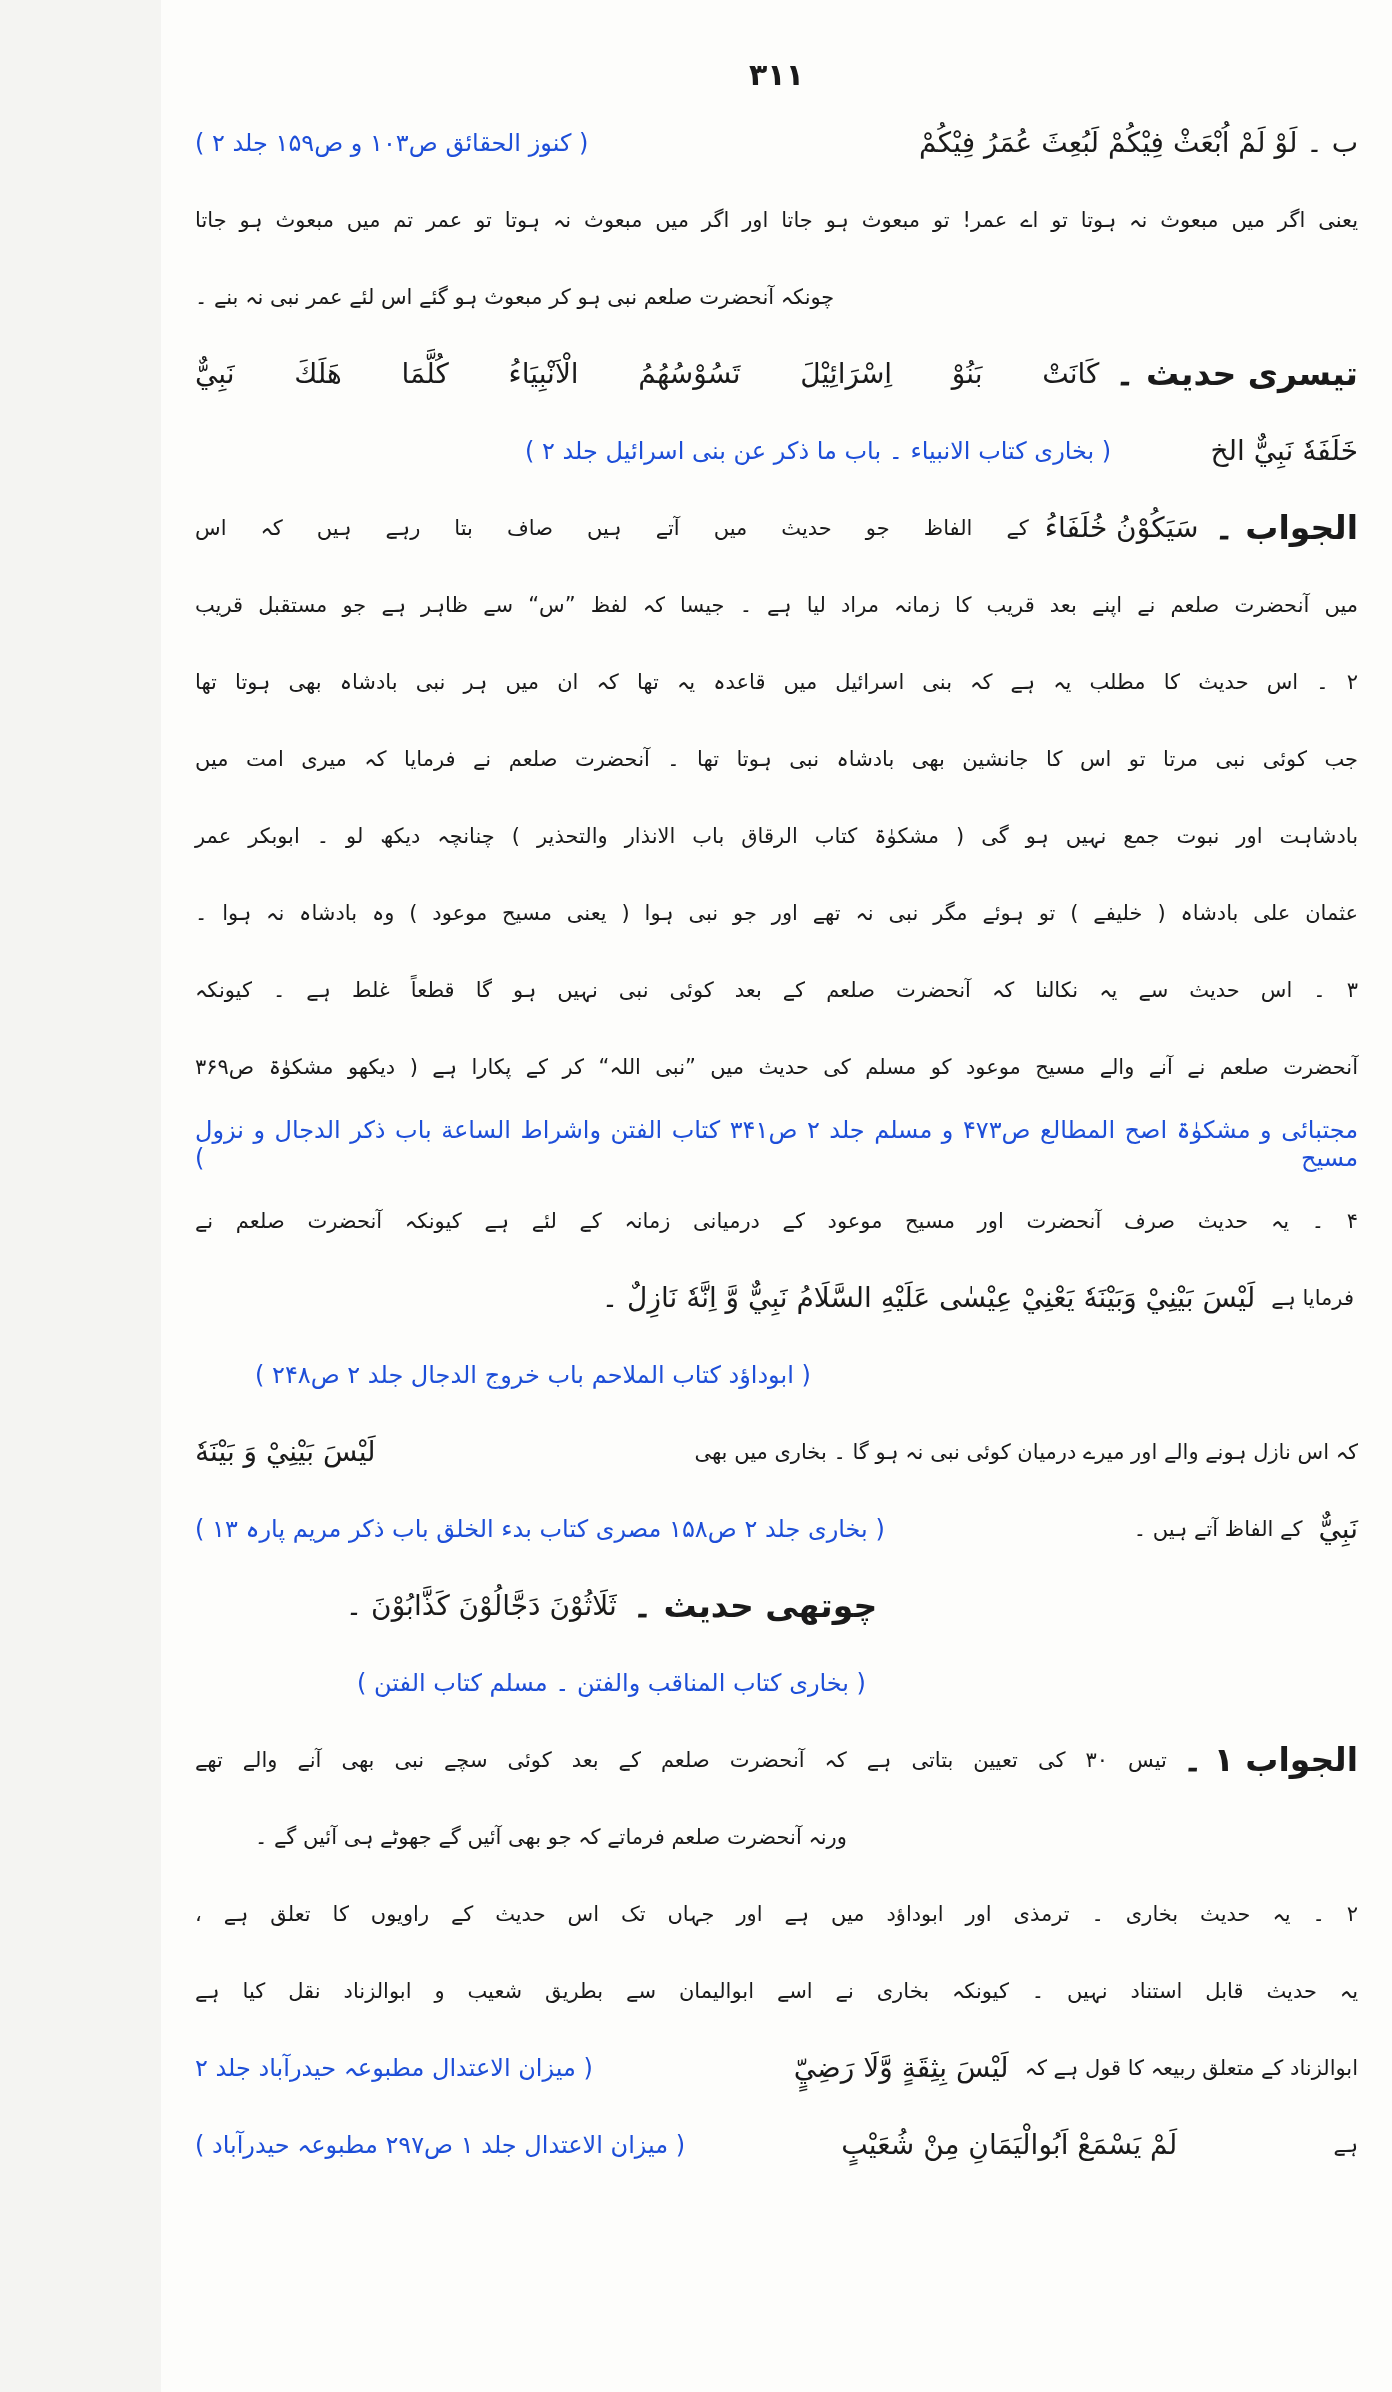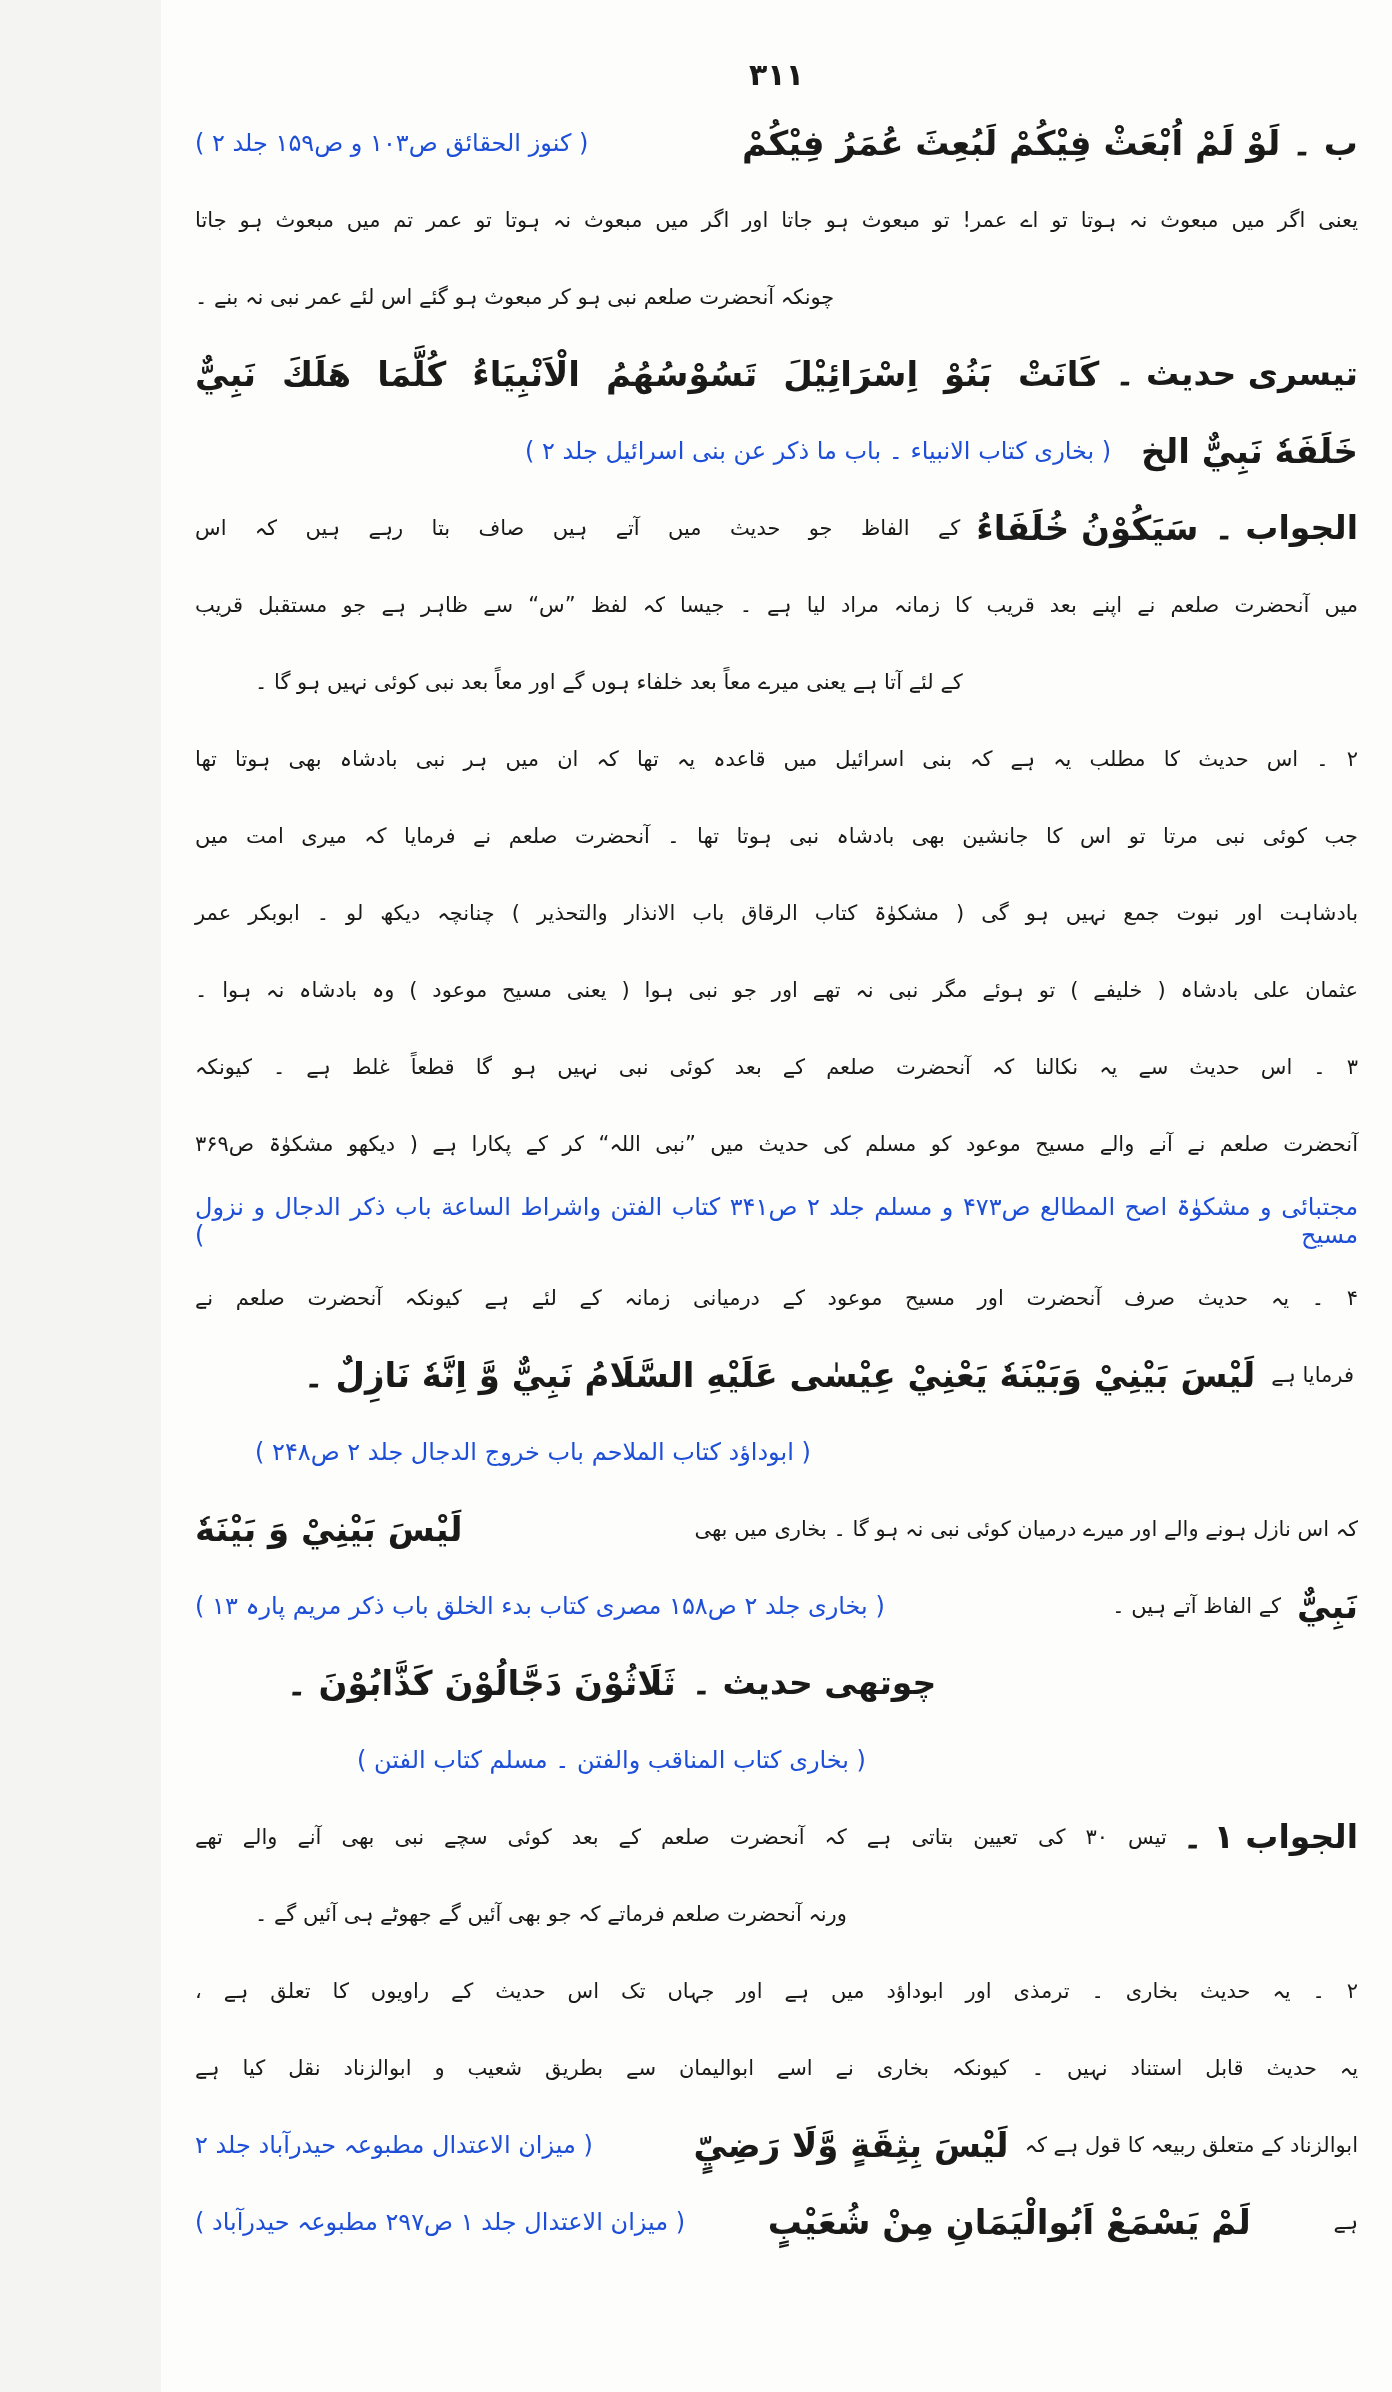--- a/index.html
+++ b/index.html
@@ -30,21 +30,21 @@
   .line{
     display:flex;
     align-items:center;
     gap:16px;
     height:77px;
     direction:rtl;
     white-space:nowrap;
   }
   .seg{display:inline-block;}
   .seg.urdu{font-size:21px;}
-  .seg.arabic{font-size:34px;font-weight:700;}
+  .seg.arabic{font-size:28px;font-weight:400;}
   .seg.label{font-size:33px;font-weight:700;}
   .seg.ref{font-size:24px;color:#1d4ed8;}
   
   .line.full{justify-content:flex-start;}
   .line.full .seg.urdu:only-child,
   .line.full .seg.ref:only-child{
     flex:1;text-align:justify;text-align-last:justify;white-space:normal;
   }
   .line.full .seg.urdu:last-child:not(:only-child),
   .line.full .seg.arabic:last-child:not(:only-child){
@@ -86,23 +86,20 @@
         <span class="seg arabic">خَلَفَهٗ نَبِيٌّ الخ</span>
         <span class="seg ref">( بخاری کتاب الانبیاء ۔ باب ما ذکر عن بنی اسرائیل جلد ۲ )</span>
       </div>
       <div class="line full">
         <span class="seg label">الجواب ۔</span>
         <span class="seg arabic">سَيَكُوْنُ خُلَفَاءُ</span>
         <span class="seg urdu">کے الفاظ جو حدیث میں آتے ہیں صاف بتا رہے ہیں کہ اس</span>
       </div>
       <div class="line full">
         <span class="seg urdu">میں آنحضرت صلعم نے اپنے بعد قریب کا زمانہ مراد لیا ہے ۔ جیسا کہ لفظ ”س“ سے ظاہر ہے جو مستقبل قریب</span>
-      </div>
-      <div class="line left">
-        <span class="seg urdu">کے لئے آتا ہے یعنی میرے معاً بعد خلفاء ہوں گے اور معاً بعد نبی کوئی نہیں ہو گا ۔</span>
       </div>
       <div class="line full">
         <span class="seg urdu">۲ ۔ اس حدیث کا مطلب یہ ہے کہ بنی اسرائیل میں قاعدہ یہ تھا کہ ان میں ہر نبی بادشاہ بھی ہوتا تھا</span>
       </div>
       <div class="line full">
         <span class="seg urdu">جب کوئی نبی مرتا تو اس کا جانشین بھی بادشاہ نبی ہوتا تھا ۔ آنحضرت صلعم نے فرمایا کہ میری امت میں</span>
       </div>
       <div class="line full">
         <span class="seg urdu">بادشاہت اور نبوت جمع نہیں ہو گی ( مشکوٰۃ کتاب الرقاق باب الانذار والتحذیر ) چنانچہ دیکھ لو ۔ ابوبکر عمر</span>
       </div>

